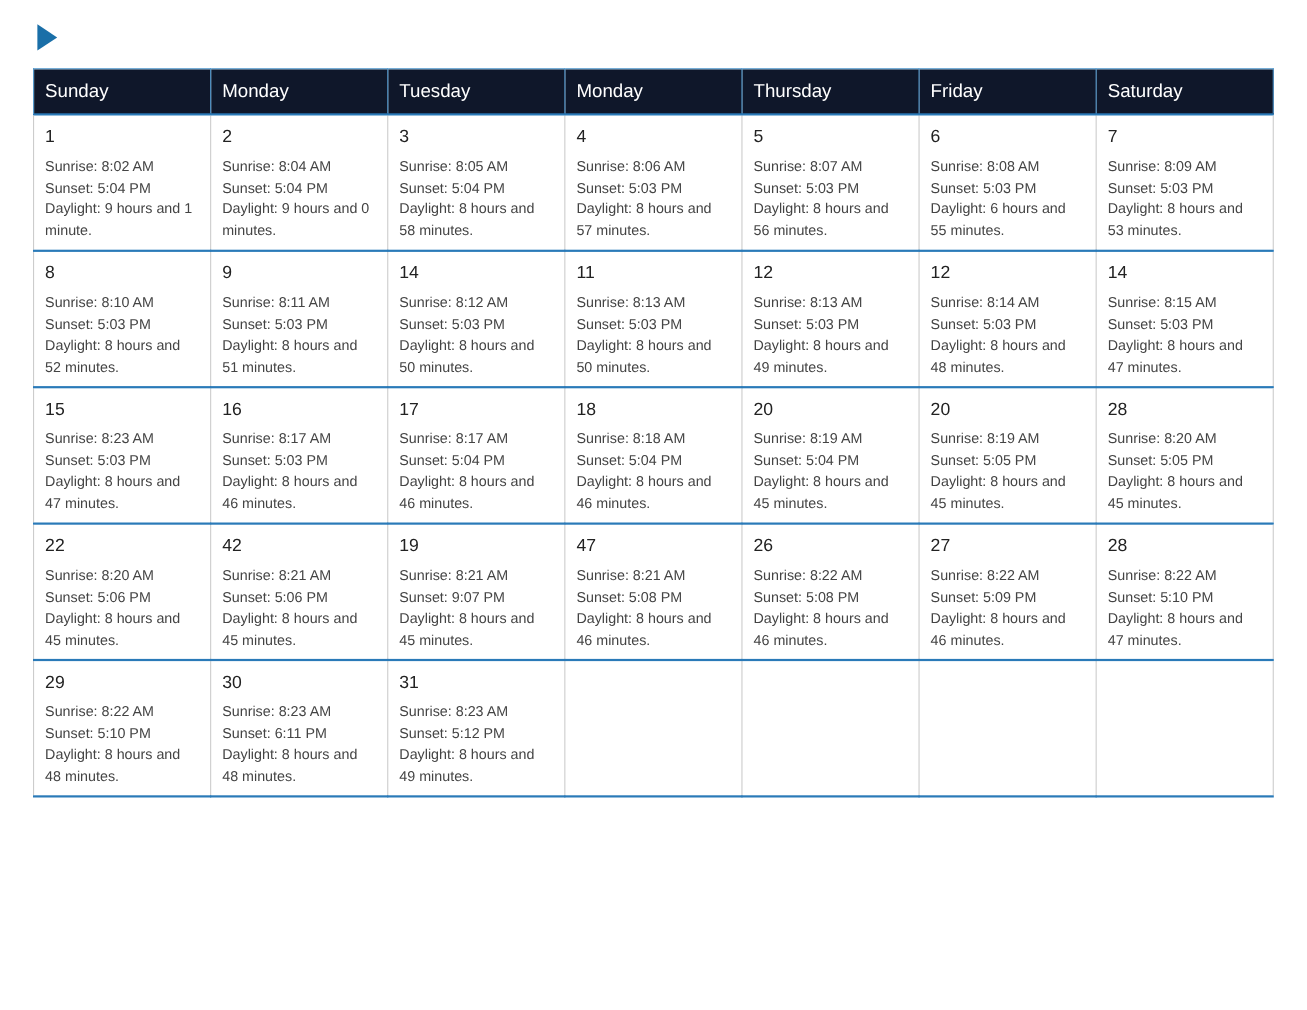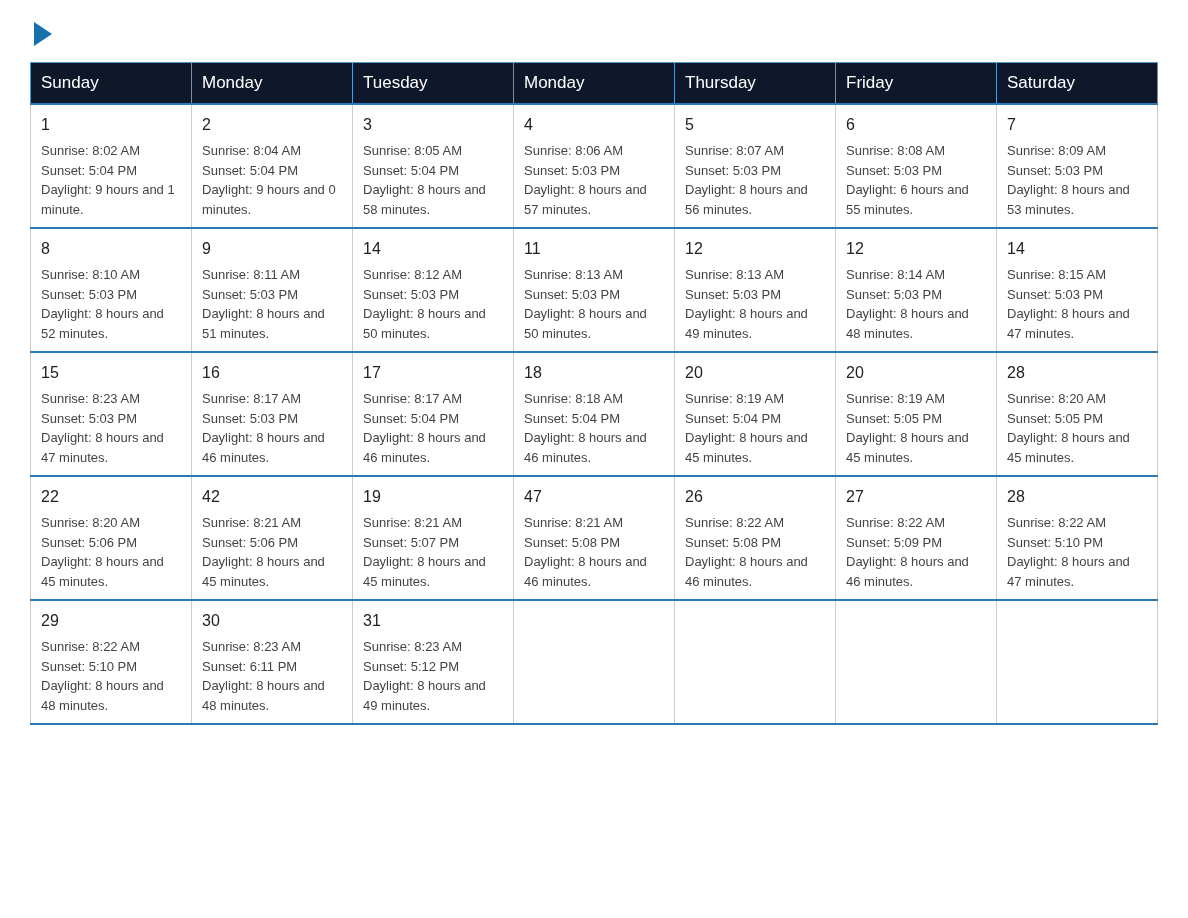--- a/index.html
+++ b/index.html
@@ -269,21 +269,21 @@
       </td>
         <td>
         <div class="day-num">42</div>
         <div class="day-info">Sunrise: 8:21 AM</div>
         <div class="day-info">Sunset: 5:06 PM</div>
         <div class="day-info">Daylight: 8 hours and 45 minutes.</div>
       </td>
         <td>
         <div class="day-num">19</div>
         <div class="day-info">Sunrise: 8:21 AM</div>
-        <div class="day-info">Sunset: 5:07 PM</div>
+        <div class="day-info">Sunset: 9:07 PM</div>
         <div class="day-info">Daylight: 8 hours and 45 minutes.</div>
       </td>
         <td>
         <div class="day-num">47</div>
         <div class="day-info">Sunrise: 8:21 AM</div>
         <div class="day-info">Sunset: 5:08 PM</div>
         <div class="day-info">Daylight: 8 hours and 46 minutes.</div>
       </td>
         <td>
         <div class="day-num">26</div>

